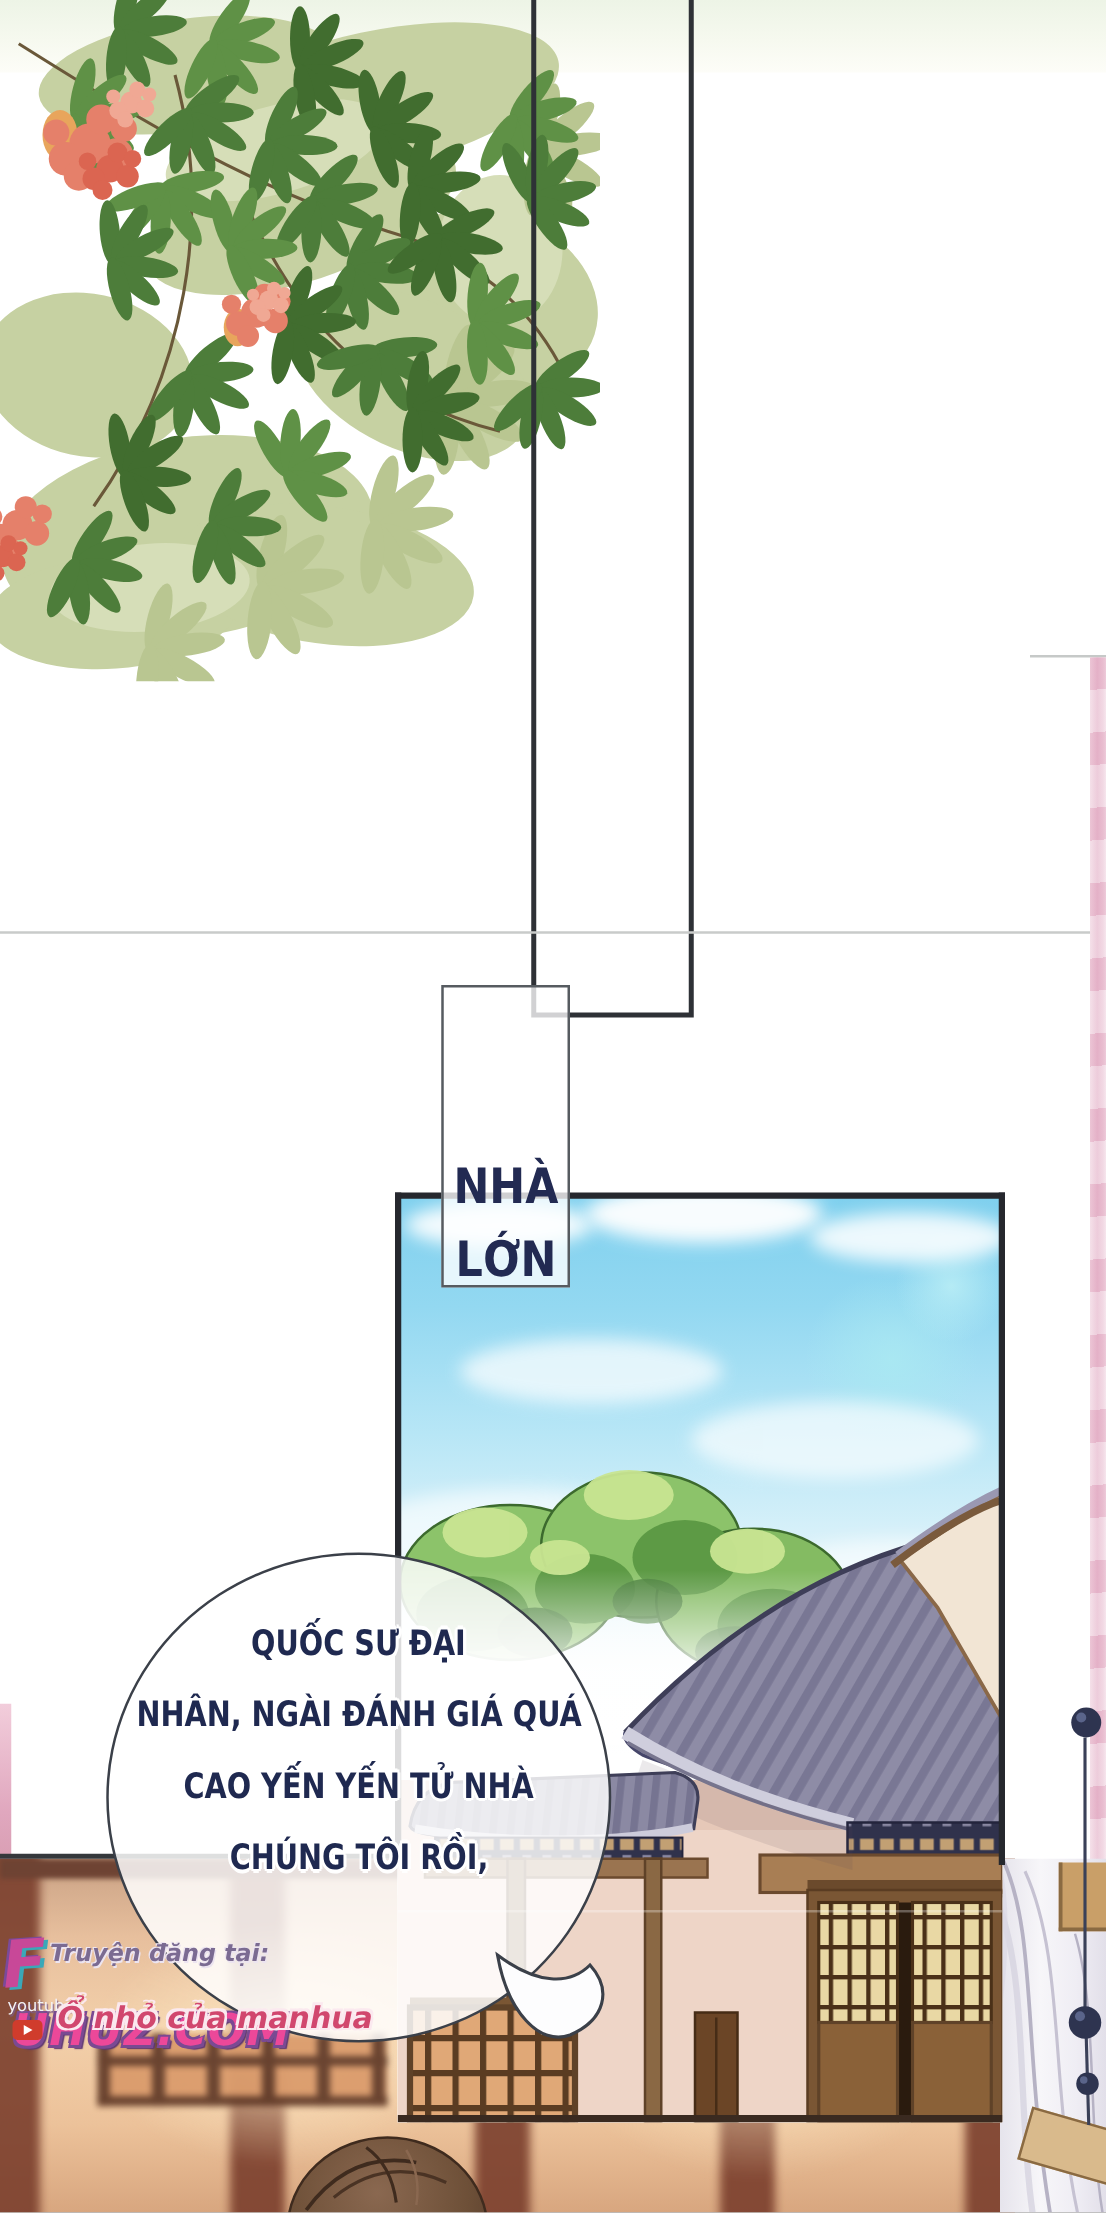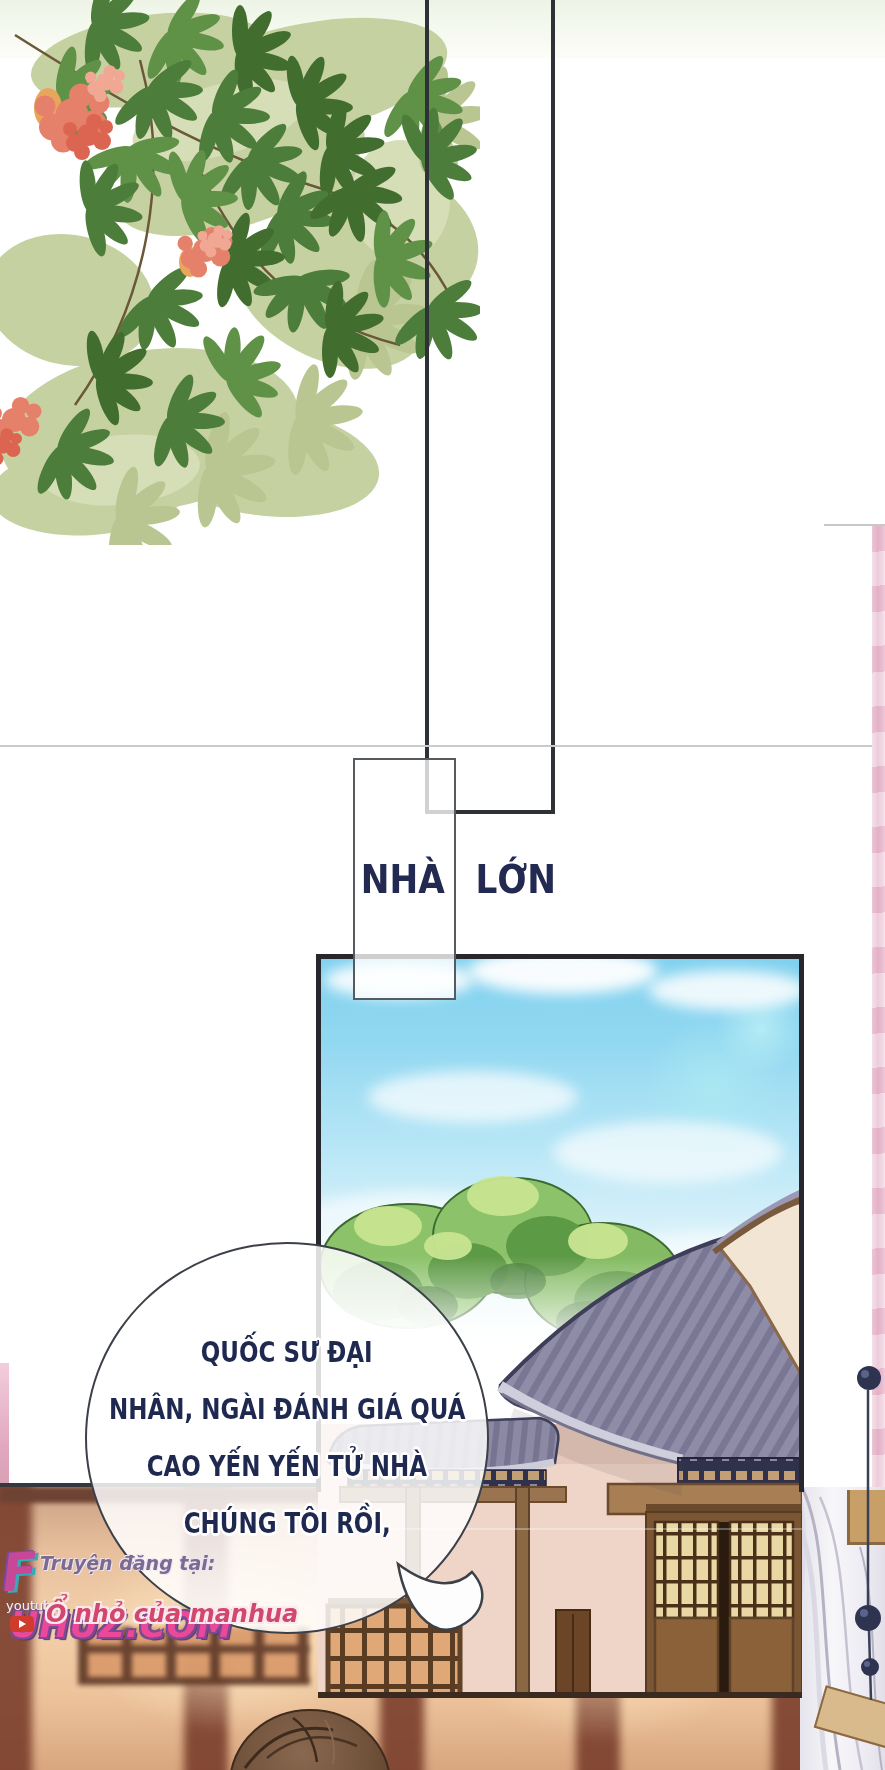--- a/index.html
+++ b/index.html
@@ -26,23 +26,23 @@
       linear-gradient(90deg,#f3dce6 0%,#e2afc6 45%,#eccbda 80%,#f7ebf1 100%);}
 
   
   .left-sliver{left:0;top:1363px;width:9px;height:124px;
     background:linear-gradient(180deg,#f2cddb 0%,#e0a7be 70%,#d99fb4 100%);}
 
   
   .line-1484{left:0;top:1483px;width:321px;height:4px;background:#35383c;}
 
   
-  .caption-box{left:353px;top:758px;width:103px;height:242px;
+  .caption-box{left:353px;top:788px;width:103px;height:242px;
     background:rgba(255,255,255,.78);border:2px solid #565b60;
-    display:flex;flex-direction:row;align-items:center;justify-content:flex-start;gap:20px;z-index:40;}
+    display:flex;flex-direction:column;align-items:center;justify-content:flex-end;gap:20px;z-index:40;}
   .caption-box span{font-weight:800;font-size:39px;line-height:1;color:#222a52;
     transform:scaleX(.88);letter-spacing:0px;}
 
   
   .panel-frame{left:316px;top:954px;width:488px;height:538px;
     border-top:5px solid #26282e;border-left:5px solid #26282e;border-right:5px solid #26282e;
     background:transparent;z-index:20;pointer-events:none;}
 
   
   .house-art{left:318px;top:956px;width:484px;height:742px;overflow:hidden;z-index:10;background:#fff;}
@@ -75,21 +75,21 @@
   .fabric{left:800px;top:1487px;width:85px;height:283px;overflow:hidden;
     background:linear-gradient(90deg,#e6e4ec 0%,#f7f6f9 38%,#efedf4 72%,#e2dfe9 100%);}
   .tan-box{position:absolute;left:47px;top:3px;width:38px;height:55px;background:#c99f68;
     border-left:3px solid #8a6a42;border-bottom:3px solid #8a6a42;}
   .plank{position:absolute;left:18px;top:210px;width:92px;height:44px;background:#d9ba8c;
     border:2px solid #8a6a42;transform:rotate(16deg);}
 
   
   .bubble{left:85px;top:1242px;width:404px;height:392px;border-radius:50%;
     background:rgba(255,255,255,.84);border:2.5px solid #3b4049;z-index:50;}
-  .bubble-text{left:85px;top:1242px;width:404px;height:392px;z-index:52;
+  .bubble-text{left:85px;top:1204px;width:404px;height:392px;z-index:52;
     display:flex;flex-direction:column;align-items:center;justify-content:center;text-align:right;}
   .bubble-text span{display:block;white-space:nowrap;font-weight:800;font-size:28px;line-height:57px;
     color:#1f2950;transform:scaleX(.82);
     text-shadow:2px 2px 0 #fff,-2px 2px 0 #fff,2px -2px 0 #fff,-2px -2px 0 #fff,
                 0 3px 0 #fff,0 -3px 0 #fff,3px 0 0 #fff,-3px 0 0 #fff;}
   .tail{left:390px;top:1558px;width:110px;height:88px;z-index:51;}
 
   
   .head-wrap{left:225px;top:1706px;width:170px;height:64px;overflow:hidden;z-index:30;}
 

